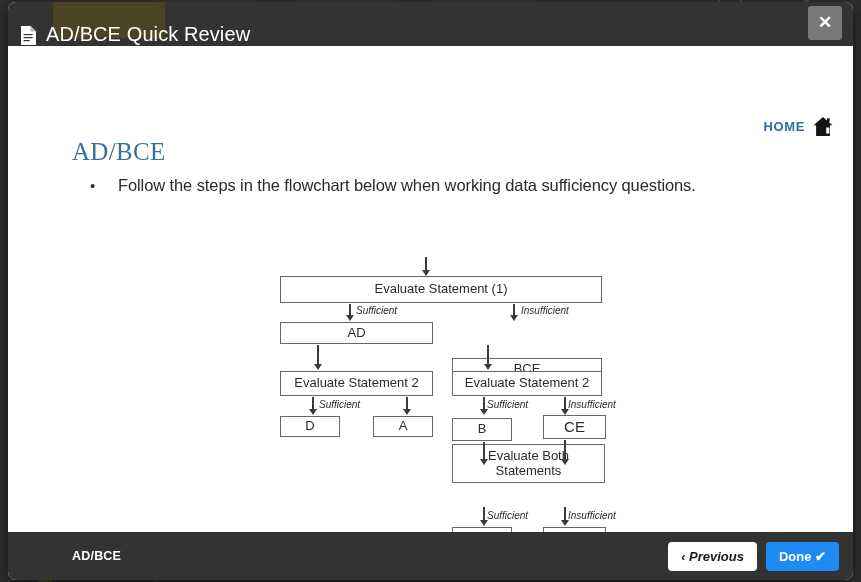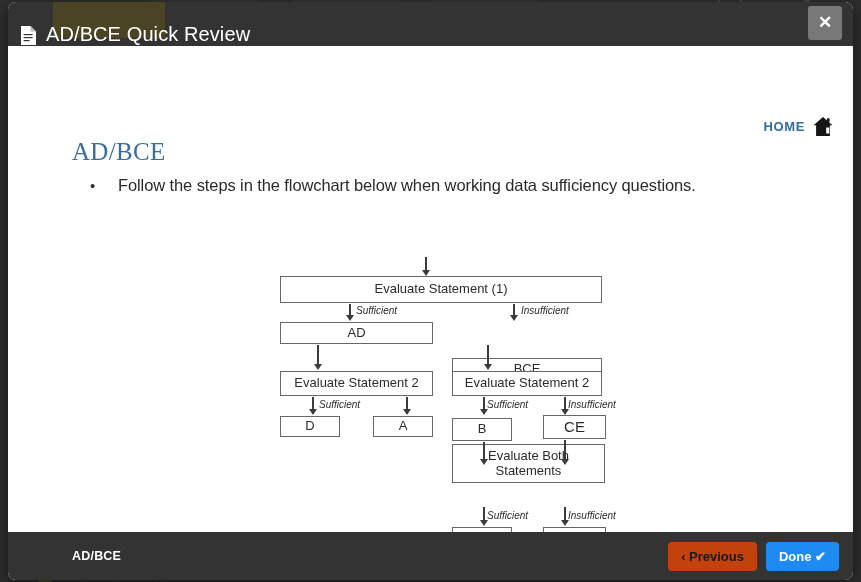--- a/index.html
+++ b/index.html
@@ -251,21 +251,21 @@
     border: none;
     border-radius: 4px;
     font-size: 13px;
     font-weight: bold;
     padding: 8px 13px;
     cursor: pointer;
     white-space: nowrap;
     font-family: "Liberation Sans", sans-serif;
     line-height: 1;
   }
-  #previous-button { background: #c2410c; color: #1a1a1a; }
+  #previous-button { background: #ffffff; color: #1a1a1a; font-style: italic; }
   #done-button { background: #1d8bf1; color: #ffffff; }
 </style>
 </head>
 <body>
 
 <div id="app-backdrop">
   <div class="backdrop-topbar"></div>
   <div class="backdrop-tab t1"></div>
   <div class="backdrop-tab t2"></div>
   <div class="backdrop-tab t3"></div>

